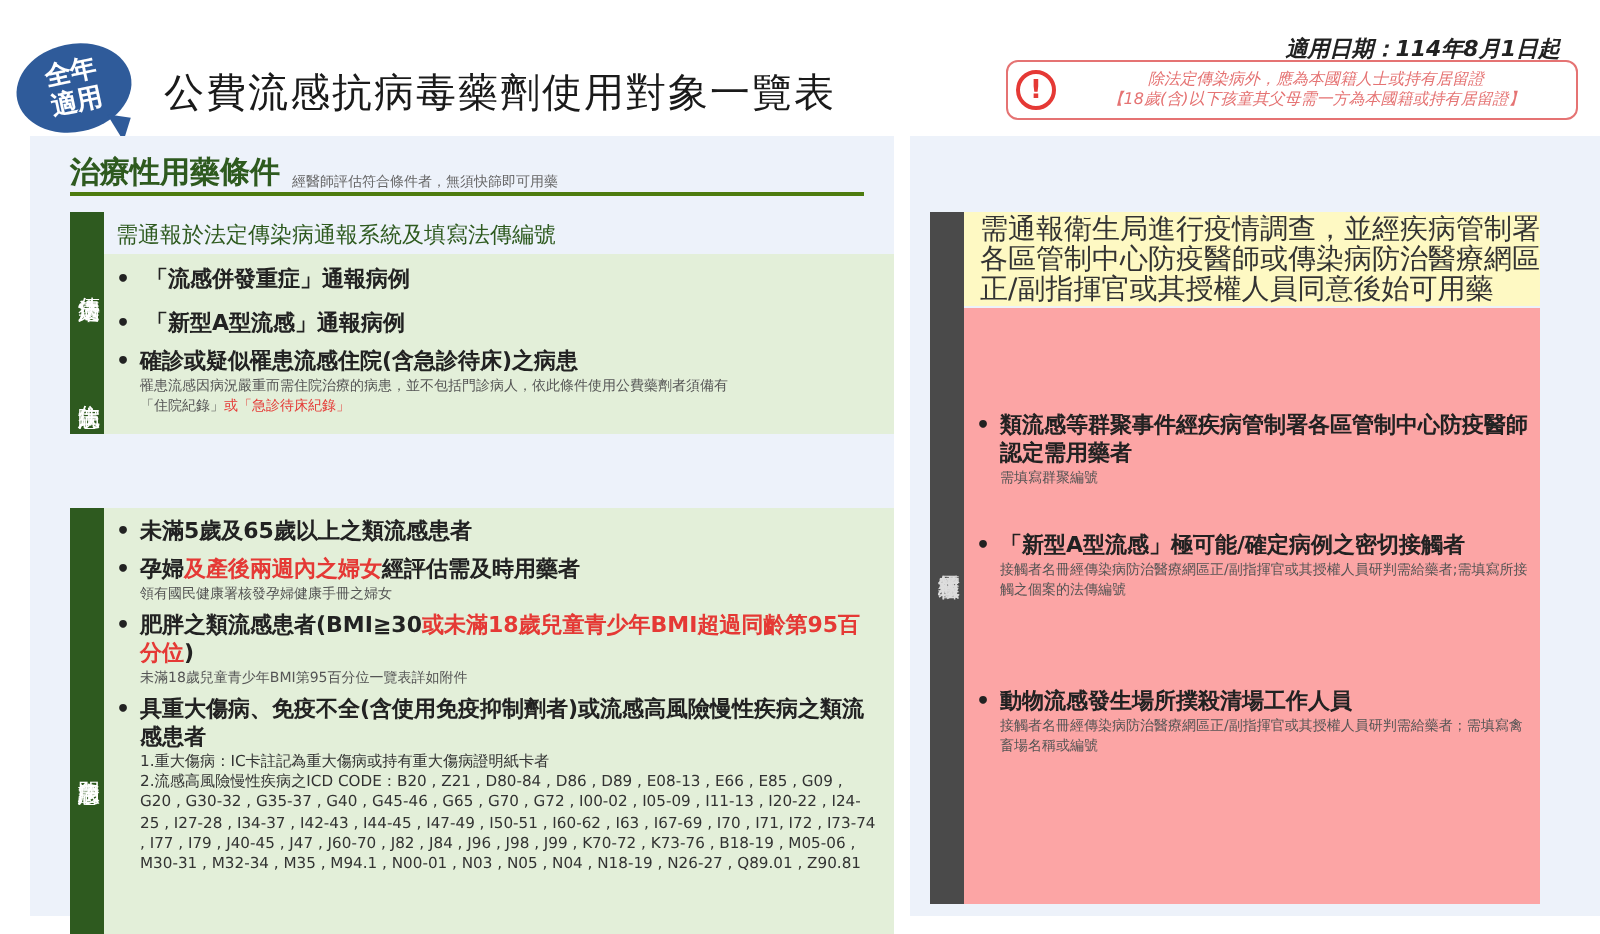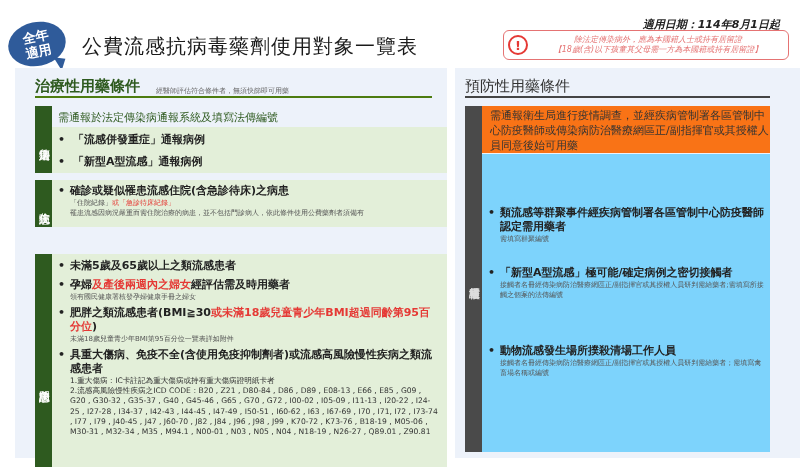--- a/index.html
+++ b/index.html
@@ -42,56 +42,56 @@
   .panel { position: absolute; top: 68px; height: 390px; background: #edf2fa; }
   .panel-left { left: 15px; width: 432px; }
   .panel-right { left: 455px; width: 345px; }
   .panel-head {
     position: absolute; left: 20px; top: 4px; right: 15px; height: 26px;
     border-bottom: 2px solid #4d7c0f; display: flex; align-items: flex-end;
   }
   .panel-right .panel-head { left: 10px; right: 30px; border-bottom-color: #444; }
   .panel-head h2 { font-size: 15px; font-weight: bold; color: #2e5a1f; margin-top: 6px; }
   .panel-right .panel-head h2 { color: #333; font-weight: normal; }
-  .panel-head small { font-size: 7px; color: #666; margin-left: 16px; }
+  .panel-head small { font-size: 7px; color: #666; margin-left: 6px; }
 
   
   .block { position: absolute; left: 20px; right: 0; padding-left: 28px; }
   .side-tag {
     position: absolute; left: 0; top: 0; bottom: 0; width: 17px;
     background: #2e5a1f; color: #fff; font-size: 11px; line-height: 12px;
     display: flex; flex-direction: column; align-items: center; justify-content: center; text-align: center;
     writing-mode: vertical-rl; letter-spacing: 0;
   }
   .block-body { position: absolute; left: 17px; right: 0; top: 0; bottom: 0; background: #e3efd9; }
   .block1 { top: 38px; height: 67px; }
   .block1 .block-body { background: transparent; }
   .block1 .head-line { position: absolute; left: 6px; top: 4px; font-size: 11px; color: #2e5a1f; }
   .block1 .list-bg { position: absolute; left: 0; right: 0; top: 21px; bottom: 0; background: #e3efd9; }
   .bullet-item { position: absolute; left: 6px; font-size: 11px; font-weight: bold; color: #222; }
   .bullet-item::before { content: "•"; margin-right: 8px; }
 
-  .block2 { top: 112px; height: 47px; }
+  .block2 { top: 102px; height: 47px; }
   .block3 { top: 186px; height: 256px; }
   .item { position: absolute; left: 6px; right: 8px; }
   .item .main { font-size: 11px; font-weight: bold; color: #222; line-height: 14px; padding-left: 12px; position: relative; }
   .item .main::before { content: "•"; position: absolute; left: 0; }
   .item .sub { font-size: 7px; color: #555; line-height: 10px; padding-left: 12px; }
   .red { color: #e53935; }
   .codes { font-size: 7.6px; color: #333; line-height: 10.2px; padding-left: 12px; }
 
   
   .r-block { position: absolute; left: 10px; right: 30px; top: 38px; height: 346px; }
   .r-tag {
     position: absolute; left: 0; top: 0; bottom: 0; width: 17px; background: #4a4a4a;
     color: #ddd; font-size: 11px; line-height: 12px; display: flex; align-items: center; justify-content: center;
     writing-mode: vertical-rl;
   }
-  .r-head { position: absolute; left: 17px; right: 0; top: 0; height: 47px; padding: 2px 0 0 8px; font-size: 11px; line-height: 15px; color: #333; background: #f97316; }
-  .r-body { position: absolute; left: 17px; right: 0; top: 48px; bottom: 0; background: #7dd3fc; }
+  .r-head { position: absolute; left: 17px; right: 0; top: 0; height: 47px; padding: 2px 0 0 8px; font-size: 14px; line-height: 15px; color: #333; background: #fef9c3; }
+  .r-body { position: absolute; left: 17px; right: 0; top: 48px; bottom: 0; background: #fca5a5; }
   .r-item { position: absolute; left: 6px; right: 6px; }
   .r-item .main { font-size: 11px; font-weight: bold; color: #222; line-height: 14px; padding-left: 12px; position: relative; }
   .r-item .main::before { content: "•"; position: absolute; left: 0; }
   .r-item .sub { font-size: 7px; color: #555; line-height: 10px; padding-left: 12px; }
 </style>
 </head>
 <body>
 
 <div class="badge">
   <span>全年</span>
@@ -122,22 +122,22 @@
         <div class="bullet-item" style="top:27px">「新型A型流感」通報病例</div>
       </div>
     </div>
   </div>
 
   <div class="block block2">
     <div class="side-tag">住院病患</div>
     <div class="block-body">
       <div class="item" style="top:4px">
         <div class="main">確診或疑似罹患流感住院(含急診待床)之病患</div>
+        <div class="sub">罹患流感因病況嚴重而需住院治療的病患，並不包括門診病人，依此條件使用公費藥劑者須備有</div>
         <div class="sub"><span>「住院紀錄」</span><span class="red">或「急診待床紀錄」</span></div>
-        <div class="sub">罹患流感因病況嚴重而需住院治療的病患，並不包括門診病人，依此條件使用公費藥劑者須備有</div>
       </div>
     </div>
   </div>
 
   <div class="block block3">
     <div class="side-tag">門急診病患</div>
     <div class="block-body">
       <div class="item" style="top:5px">
         <div class="main">未滿5歲及65歲以上之類流感患者</div>
       </div>
@@ -152,23 +152,20 @@
       <div class="item" style="top:94px">
         <div class="main">具重大傷病、免疫不全(含使用免疫抑制劑者)或流感高風險慢性疾病之類流感患者</div>
         <div class="codes">1.重大傷病：IC卡註記為重大傷病或持有重大傷病證明紙卡者</div>
         <div class="codes">2.流感高風險慢性疾病之ICD CODE：B20 , Z21 , D80-84 , D86 , D89 , E08-13 , E66 , E85 , G09 , G20 , G30-32 , G35-37 , G40 , G45-46 , G65 , G70 , G72 , I00-02 , I05-09 , I11-13 , I20-22 , I24-25 , I27-28 , I34-37 , I42-43 , I44-45 , I47-49 , I50-51 , I60-62 , I63 , I67-69 , I70 , I71, I72 , I73-74 , I77 , I79 , J40-45 , J47 , J60-70 , J82 , J84 , J96 , J98 , J99 , K70-72 , K73-76 , B18-19 , M05-06 , M30-31 , M32-34 , M35 , M94.1 , N00-01 , N03 , N05 , N04 , N18-19 , N26-27 , Q89.01 , Z90.81</div>
       </div>
     </div>
   </div>
 </section>
 
 <section class="panel panel-right">
-  <div class="panel-head">
-    <h2>預防性用藥條件</h2>
-  </div>
   <div class="r-block">
     <div class="r-tag">需通報並經審核</div>
     <div class="r-head">需通報衛生局進行疫情調查，並經疾病管制署各區管制中心防疫醫師或傳染病防治醫療網區正/副指揮官或其授權人員同意後始可用藥</div>
     <div class="r-body">
       <div class="r-item" style="top:52px">
         <div class="main">類流感等群聚事件經疾病管制署各區管制中心防疫醫師認定需用藥者</div>
         <div class="sub">需填寫群聚編號</div>
       </div>
       <div class="r-item" style="top:112px">
         <div class="main">「新型A型流感」極可能/確定病例之密切接觸者</div>

